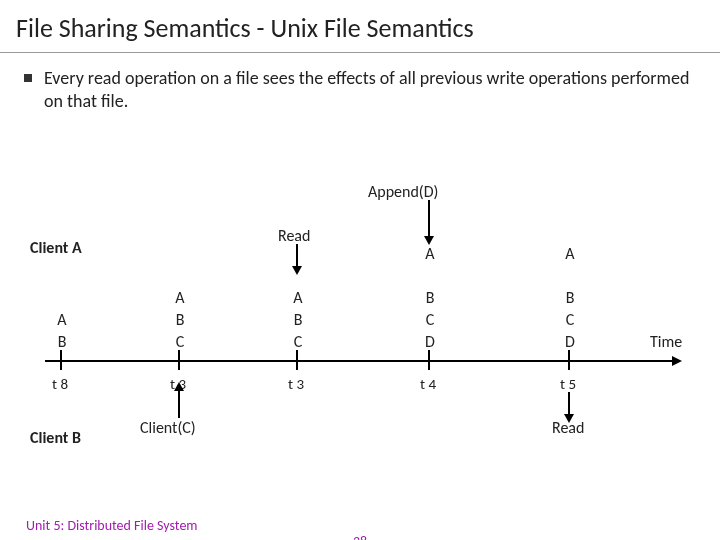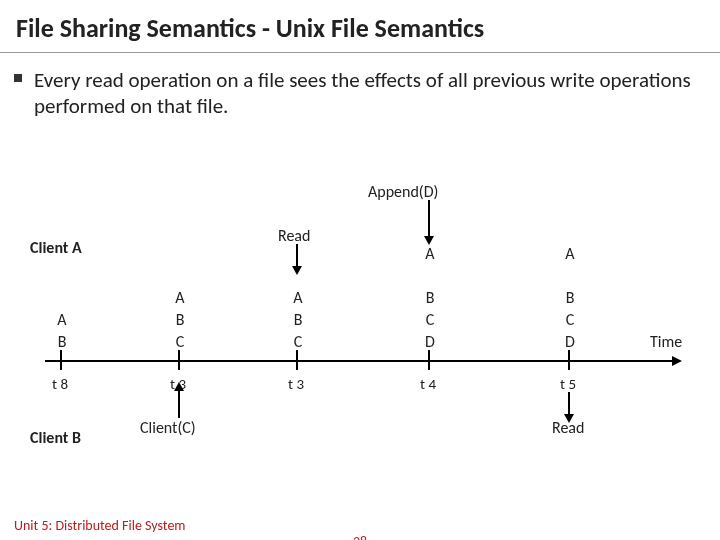--- a/index.html
+++ b/index.html
@@ -9,26 +9,25 @@
     font-family: Calibri, Arial, sans-serif;
     background: #fff;
     position: relative;
     overflow: hidden;
   }
   .title {
     font-size: 26px;
     padding: 12px 24px 8px 16px;
     border-bottom: 1px solid #999;
     color: #222;
-    font-weight: bold;
   }
   .bullet-row {
     display: flex;
-    padding: 14px 24px 6px 14px;
-    font-size: 21px;
+    padding: 14px 24px 6px 24px;
+    font-size: 18px;
     color: #222;
     line-height: 1.25;
   }
   .bullet-sq {
     width: 8px; height: 8px;
     background: #333;
     margin-top: 7px;
     margin-right: 12px;
     flex-shrink: 0;
   }
@@ -101,23 +100,23 @@
     border-left: 5px solid transparent;
     border-right: 5px solid transparent;
   }
   .footer {
     position: absolute;
     bottom: 0; left: 0; right: 0;
     height: 30px;
     display: flex;
     justify-content: space-between;
     align-items: center;
-    padding: 0 14px;
+    padding: 0 26px;
     font-size: 14px;
-    color: #b91c1c;
+    color: #a21caf;
   }
   .footer .page { position:absolute; left:50%; transform:translateX(-50%);margin-top:32px; }
 </style>
 </head>
 <body>
 
 <div class="title">File Sharing Semantics - Unix File Semantics</div>
 <div class="bullet-row">
   <div class="bullet-sq"></div>
   <div>Every read operation on a file sees the effects of all previous write operations performed on that file.</div>

